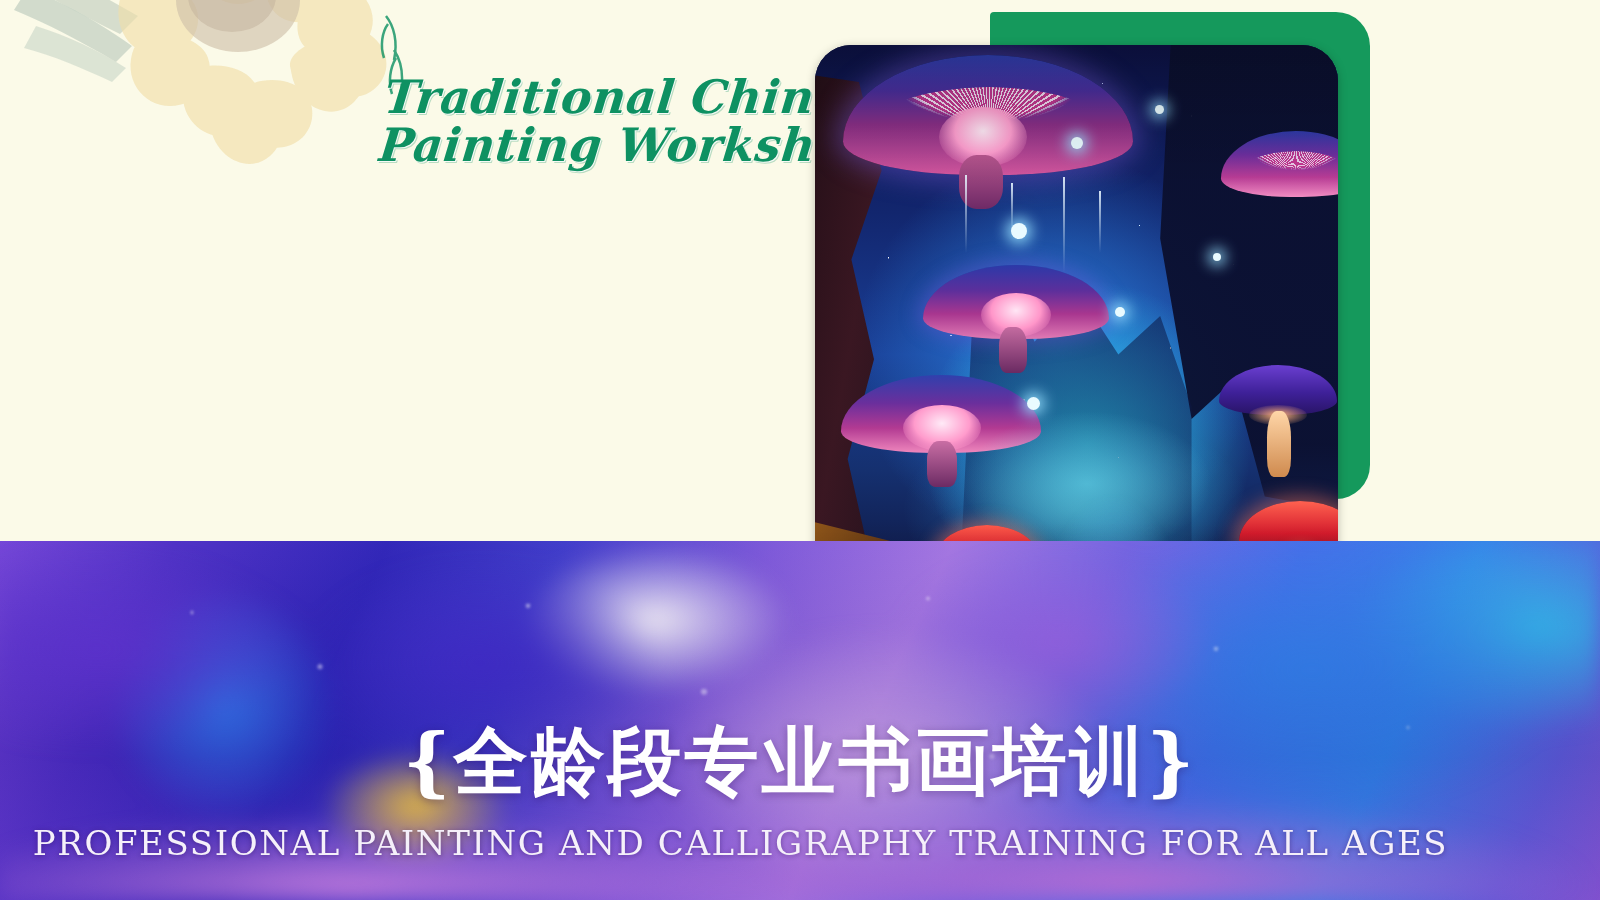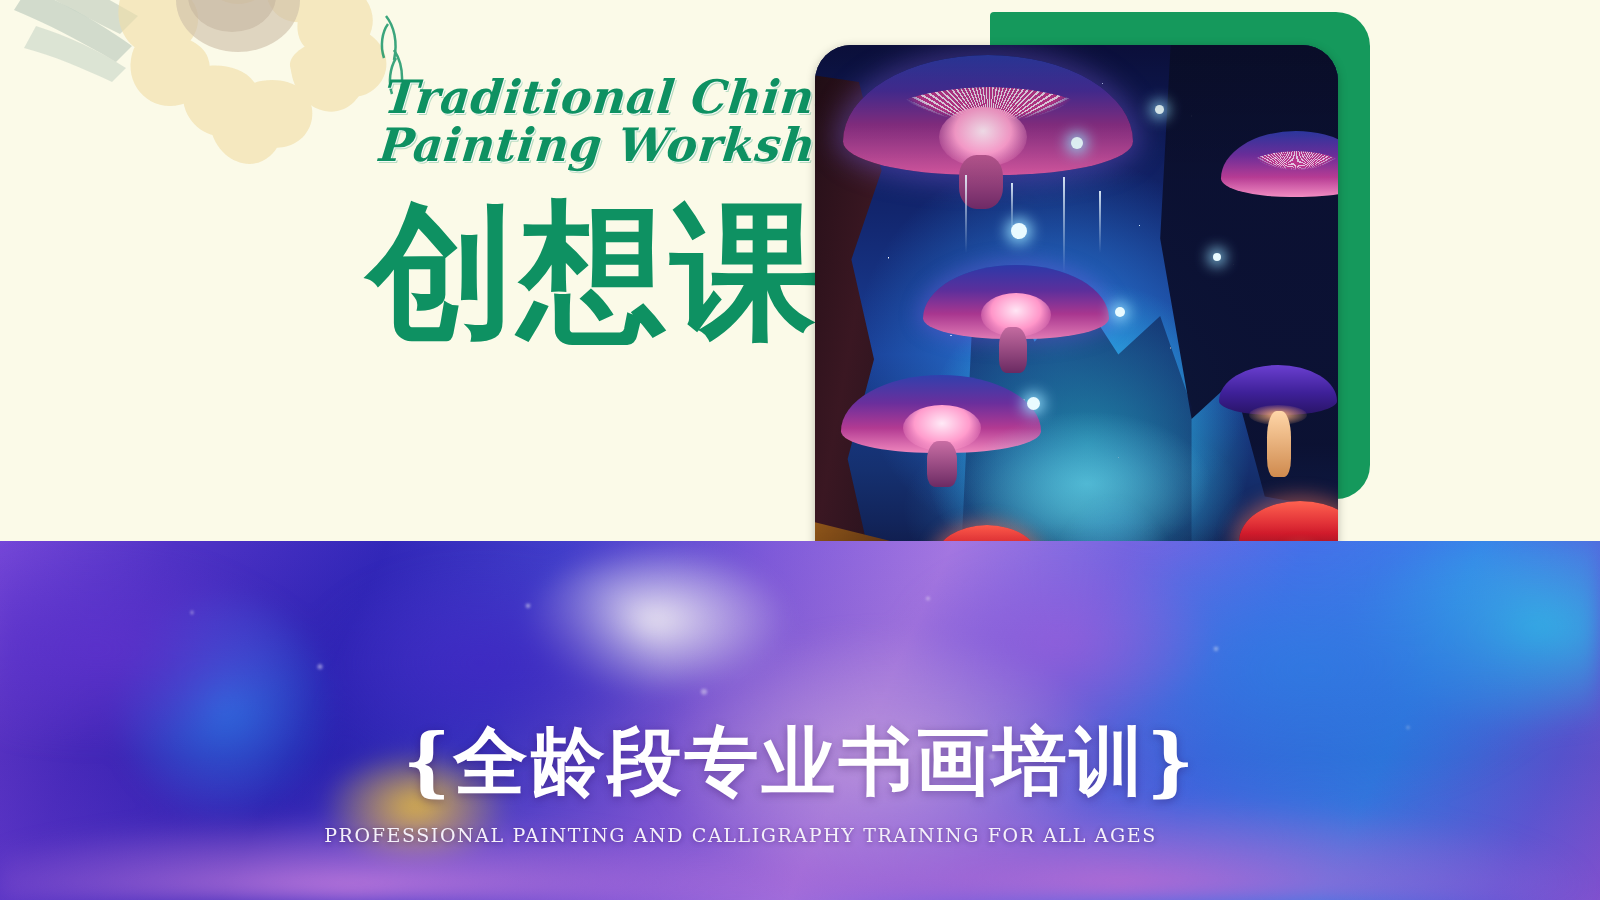--- a/index.html
+++ b/index.html
@@ -197,21 +197,21 @@
     position:absolute;left:0;top:724px;width:1600px;text-align:center;
     color:#FFFFFF;
     font-family:"DejaVu Serif",serif;font-weight:bold;
     font-size:74px;letter-spacing:3px;line-height:1;
     text-shadow:0 2px 8px rgba(40,10,80,.35);
   }
   .en-sub{
     position:absolute;left:0;top:826px;width:1481px;text-align:center;
     color:#F5F0FA;
     font-family:"DejaVu Serif",serif;
-    font-size:19px;letter-spacing:1.6px;line-height:1;
+    font-size:34px;letter-spacing:1.6px;line-height:1;
     text-shadow:0 1px 5px rgba(40,10,80,.45);
   }
 </style>
 </head>
 <body>
 
 <div id="poster">
 
   <div class="cream-band"></div>
 
@@ -243,21 +243,20 @@
       <path d="M426 128 C420 138 418 152 422 164"></path>
     </g>
   </svg>
 
   <div class="script-head">
     <span class="ln">Traditional Chinese</span>
     <span class="ln">Painting Workshop</span>
   </div>
 
   <div class="cn-title">
-    <span class="l2">创想课</span>
   </div>
 
   <div class="green-rect"></div>
 
   <div class="photo-card">
     <div class="pc-layer sky"></div>
     <div class="pc-layer stars"></div>
     <div class="pc-layer mist"></div>
     <div class="pc-layer trees-right"></div>
     <div class="pc-layer trees-mid"></div>

